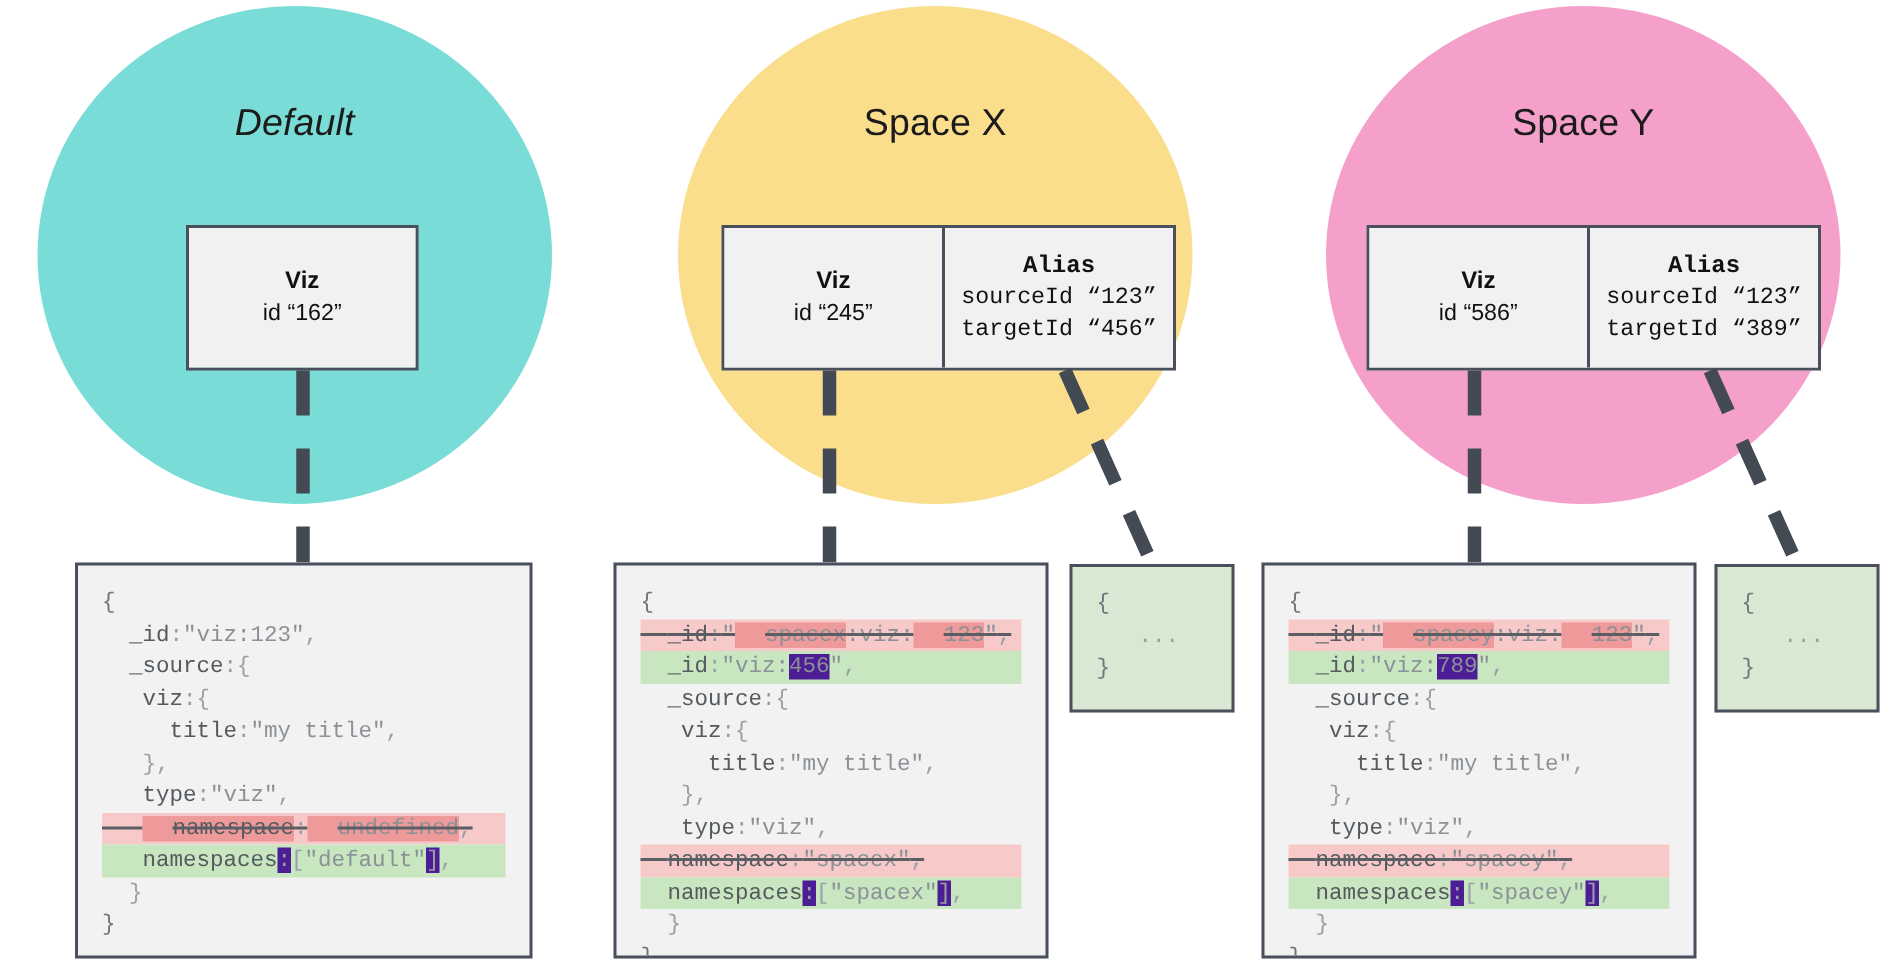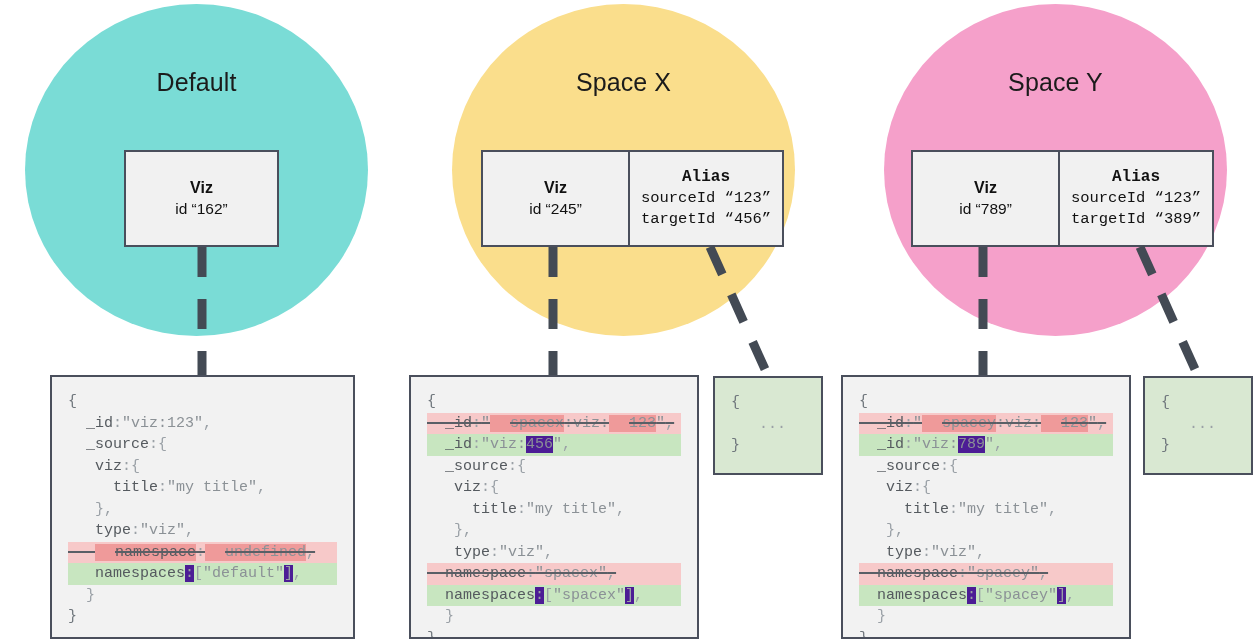--- a/index.html
+++ b/index.html
@@ -111,21 +111,21 @@
 
   .ellipsis {
     display: block;
     padding-left: 28px;
   }
 </style>
 </head>
 <body>
 
 <div class="space-circle" style="left:25px; top:4px; width:343px; height:332px; background:#7adcd6;"></div>
-<div class="space-label" style="left:25px; top:68px; width:343px;">Default</div>
+<div class="space-label" style="left:25px; top:68px; width:343px;font-style:italic;">Default</div>
 
 <div class="space-circle" style="left:452px; top:4px; width:343px; height:332px; background:#fade8c;"></div>
 <div class="space-label" style="left:452px; top:68px; width:343px;">Space X</div>
 
 <div class="space-circle" style="left:884px; top:4px; width:343px; height:332px; background:#f5a0ca;"></div>
 <div class="space-label" style="left:884px; top:68px; width:343px;">Space Y</div>
 
 <div class="entity-row" style="left:124px; top:150px; width:155px; height:97px;">
   <div class="entity-cell" style="width:100%;">
     <div class="entity-title">Viz</div>
@@ -141,21 +141,21 @@
   <div class="entity-cell" style="width:156px;">
     <div class="entity-title">Alias</div>
     <div class="entity-line">sourceId “123”</div>
     <div class="entity-line">targetId “456”</div>
   </div>
 </div>
 
 <div class="entity-row" style="left:911px; top:150px; width:303px; height:97px;">
   <div class="entity-cell" style="width:147px;">
     <div class="entity-title">Viz</div>
-    <div class="entity-line">id “789”</div>
+    <div class="entity-line">id “586”</div>
   </div>
   <div class="entity-cell" style="width:156px;">
     <div class="entity-title">Alias</div>
     <div class="entity-line">sourceId “123”</div>
     <div class="entity-line">targetId “389”</div>
   </div>
 </div>
 
 <svg class="connector" style="left:0; top:0; width:1260px; height:642px;" viewBox="0 0 1260 642">
   <g stroke="#434a54" stroke-width="9" stroke-linecap="butt" fill="none">

